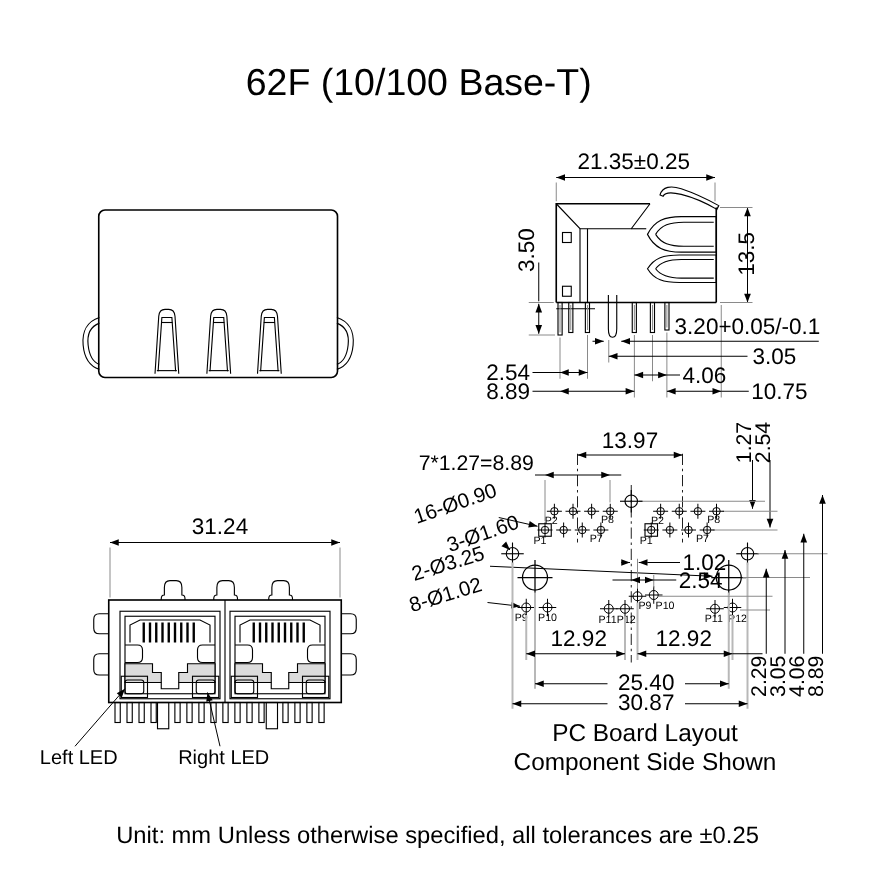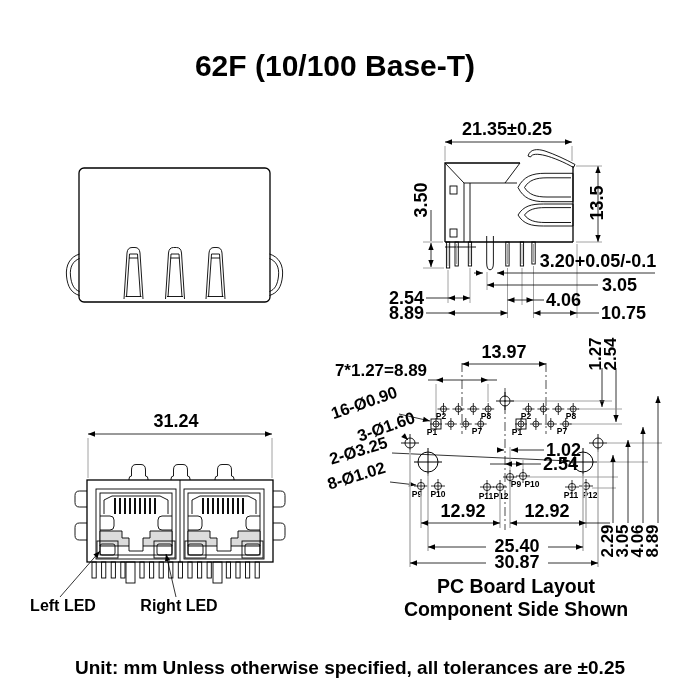--- a/index.html
+++ b/index.html
@@ -1,16 +1,16 @@
 <!DOCTYPE html>
 <html><head>
 <meta charset="utf-8">
 <style>
   html,body{margin:0;padding:0;background:#ffffff;}
-  #canvas{position:relative;width:700px;height:700px;background:#fff;overflow:hidden;font-weight:bold;}
+  #canvas{position:relative;width:700px;height:700px;background:#fff;overflow:hidden;}
   svg{font-family:"Liberation Sans","DejaVu Sans",sans-serif;}
   text{fill:#000;}
   .t-title{font-size:30px;}
   .t-foot{font-size:19px;}
   .t-dim{font-size:18px;}
   .t-dim-s{font-size:17px;}
   .t-note{font-size:16.5px;}
   .t-cap{font-size:19.5px;}
   .t-pin{font-size:8.5px;}
   .t-led{font-size:16px;}

